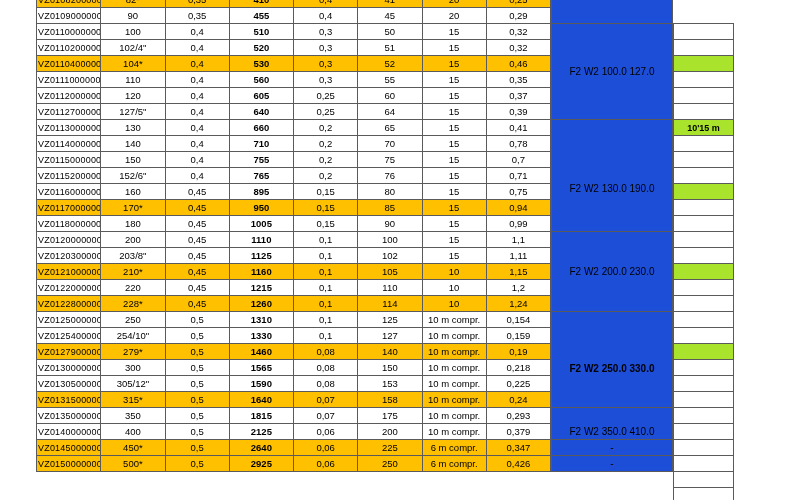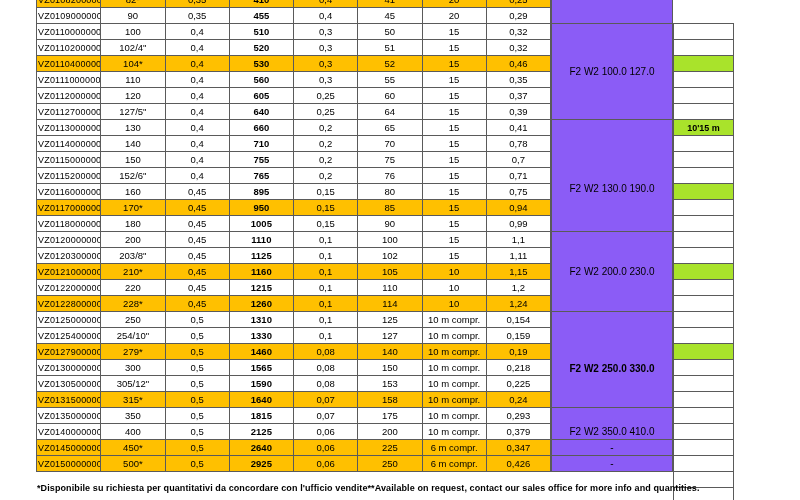--- a/index.html
+++ b/index.html
@@ -15,21 +15,21 @@
     border:1px solid var(--grid,#5a5a5a);
     height:15px;padding:0 1px;text-align:center;vertical-align:middle;
     font-size:9.5px;line-height:14px;white-space:nowrap;overflow:hidden;background:#fff;
   }
   table.main td:nth-child(1){font-size:9px;letter-spacing:0.2px;}
   table.main td:nth-child(4){font-weight:bold;}
   table.main tr.hl td{background:var(--hl,#ffc000);}
   .groupcol{position:absolute;left:551px;top:-9px;width:122px;}
   .gcell{
     position:absolute;left:0;width:122px;box-sizing:border-box;
-    border:1px solid var(--grid,#5a5a5a);background:#8b5cf6;
+    border:1px solid var(--grid,#5a5a5a);background:#1d4ed8;
     display:flex;align-items:center;justify-content:center;
     font-size:10px;white-space:nowrap;
   }
   .statuscol{position:absolute;left:673px;top:-9px;width:61px;}
   .scell{
     position:absolute;left:0;width:61px;height:17px;box-sizing:border-box;
     border:1px solid var(--grid,#5a5a5a);background:#fff;
     display:flex;align-items:center;justify-content:center;
     font-size:9px;font-weight:bold;white-space:nowrap;margin-top:32px;
   }
@@ -382,14 +382,13 @@
       <div class="scell" style="top: 336px;"></div>
       <div class="scell" style="top: 352px;"></div>
       <div class="scell" style="top: 368px;"></div>
       <div class="scell" style="top: 384px;"></div>
       <div class="scell" style="top: 400px;"></div>
       <div class="scell" style="top: 416px;"></div>
       <div class="scell" style="top: 432px;"></div>
       <div class="scell" style="top: 448px;"></div>
       <div class="scell" style="top: 464px;"></div>
     </div>
-  <div class="footnote">*Disponibile su richiesta per quantitativi da concordare con l'ufficio vendite**Available on request, contact our sales office for more info and quantities.</div>
 </div>
 
 </body></html>

